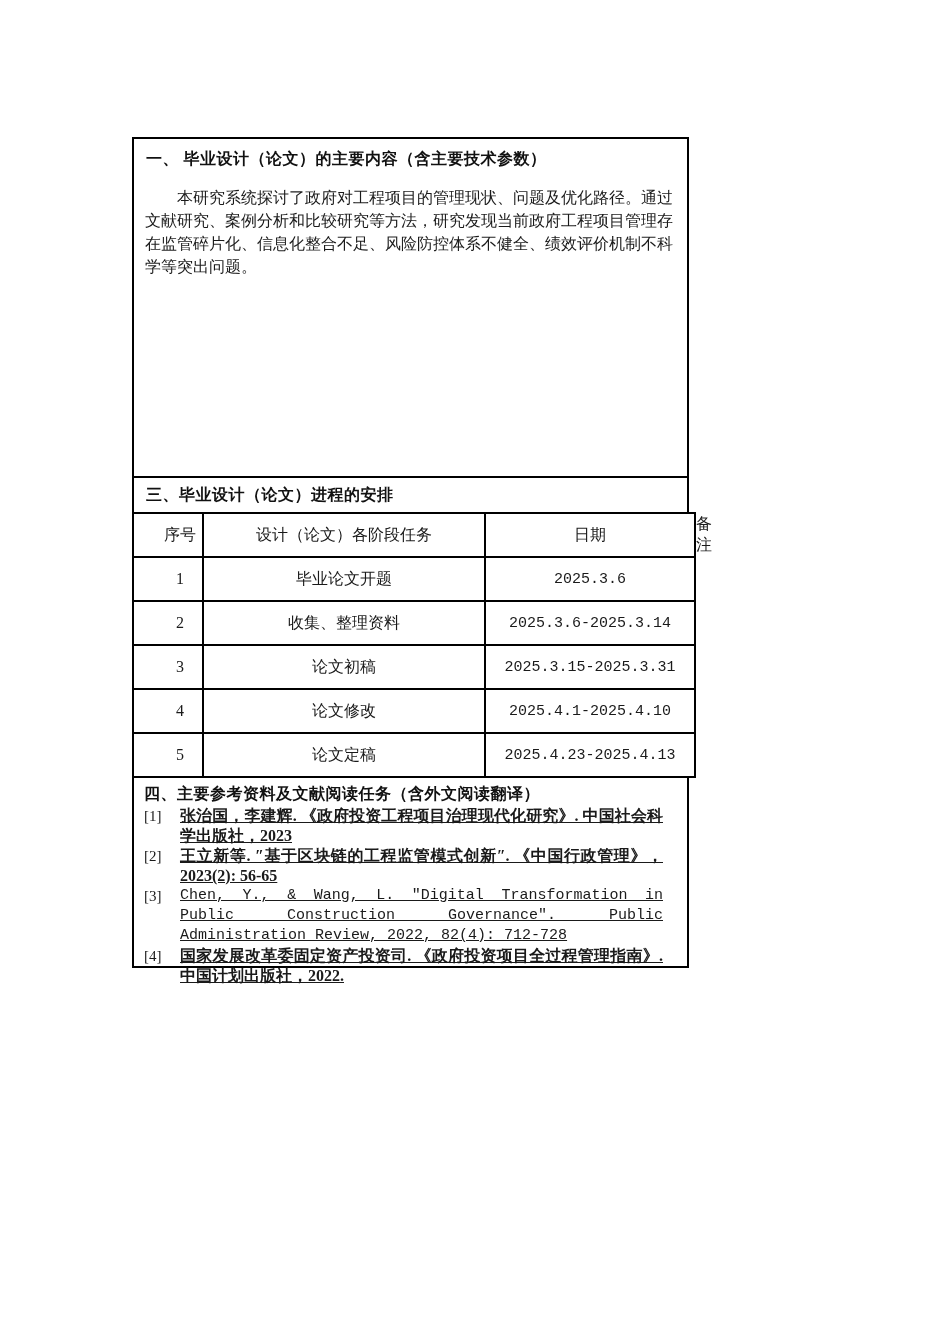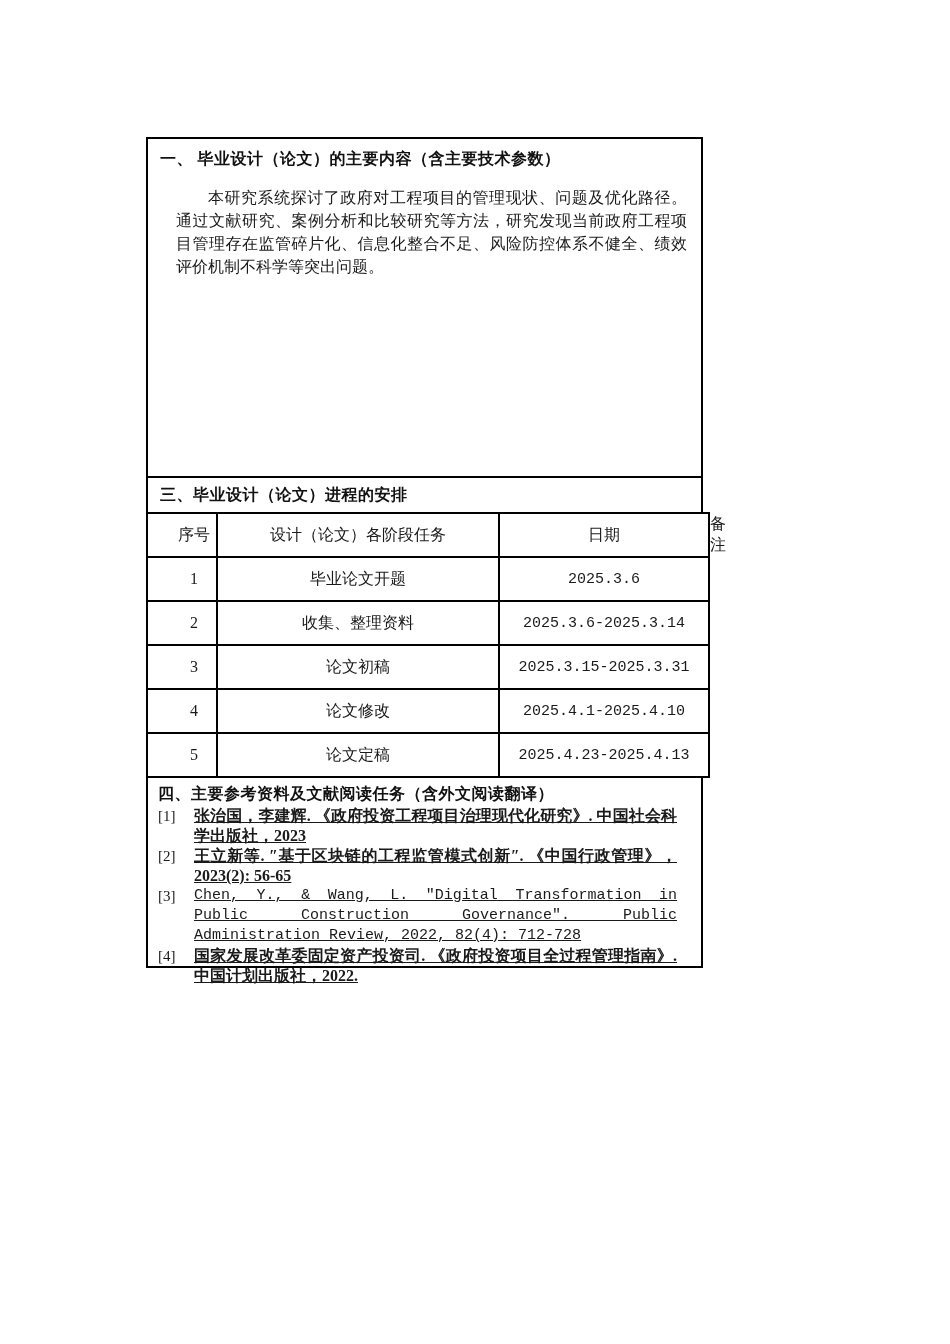--- a/index.html
+++ b/index.html
@@ -4,41 +4,41 @@
 <style>
   * { margin: 0; padding: 0; box-sizing: border-box; }
   html, body {
     width: 950px; height: 1344px;
     background: #ffffff;
     color: #111;
     font-family: "Liberation Serif", "DejaVu Serif", serif;
   }
   .sheet {
     position: absolute;
-    left: 146px; top: 137px;
+    left: 132px; top: 137px;
     width: 557px;
   }
   .box {
     border: 2px solid #000;
     background: #fff;
   }
   .box + .box, .box + .schedule, .schedule + .box { margin-top: -2px; }
 
   .sec-title {
     font-size: 16px;
     font-weight: 700;
     letter-spacing: 0.5px;
     padding: 9px 12px 0 12px;
     line-height: 22px;
   }
 
   
   .box1 { height: 341px; }
   .box1 .body-par {
-    margin: 16px 14px 0 28px;
+    margin: 16px 14px 0 11px;
     font-size: 16px;
     line-height: 23px;
     text-indent: 2em;
     text-align: justify;
     color: #1a1a1a;
   }
 
   
   .box2 { height: 280px; }
   .box2 .lines { margin-top: 6px; }

